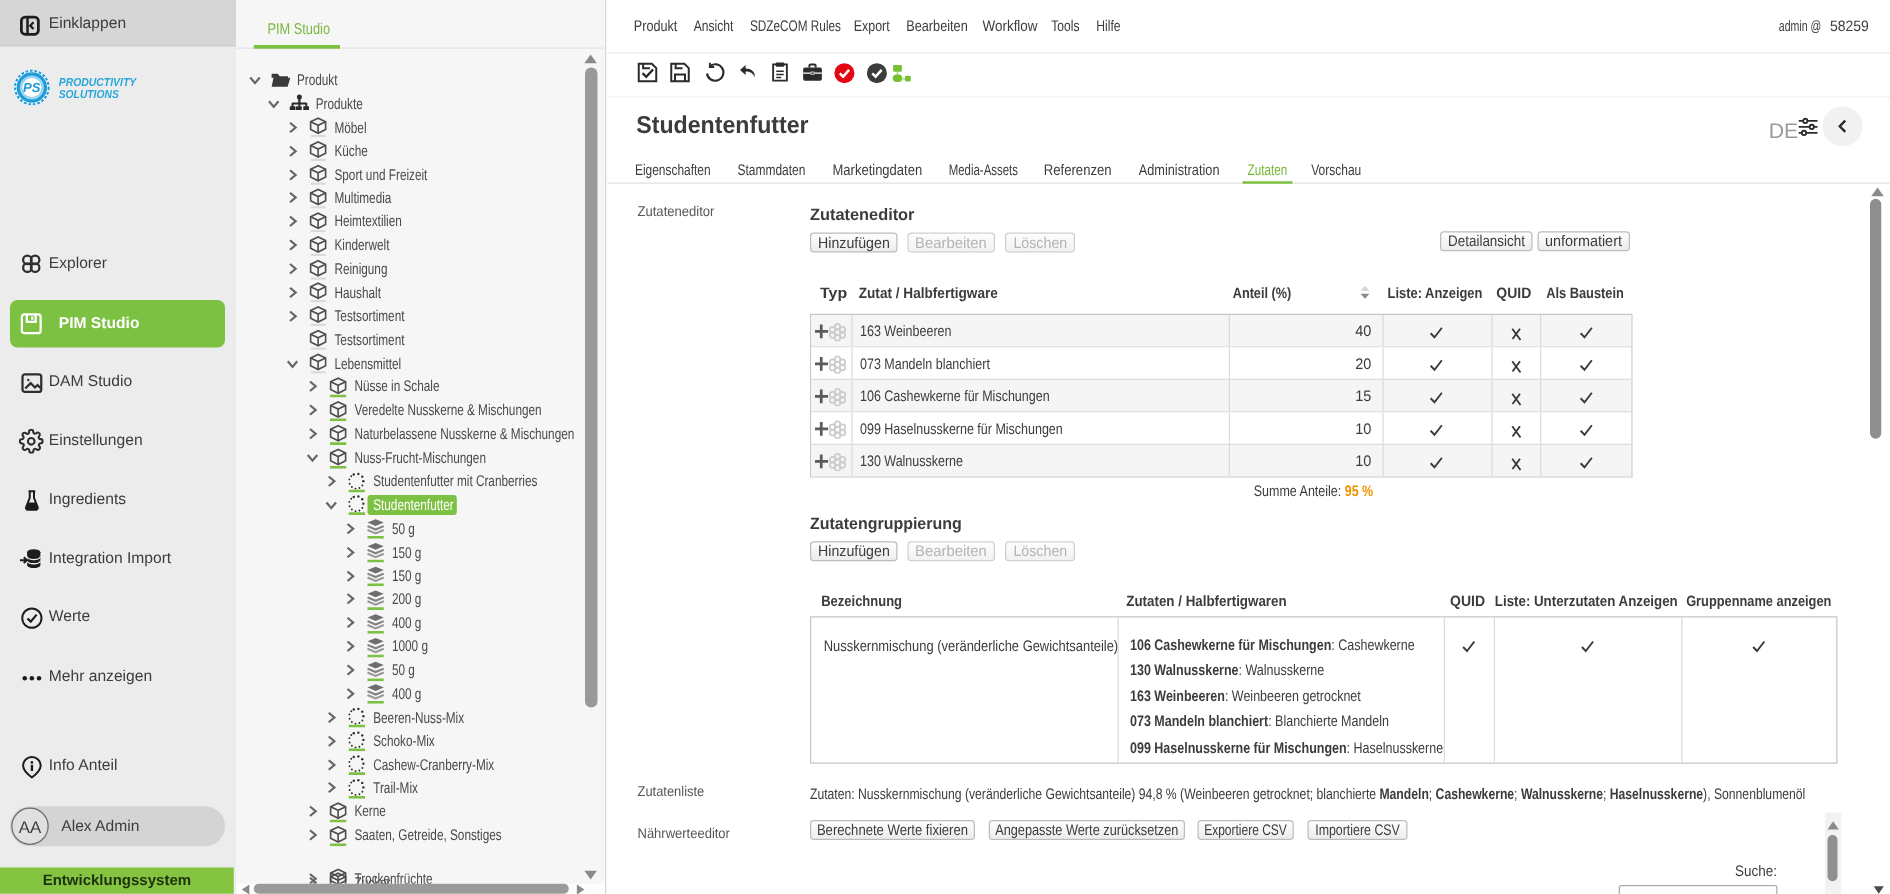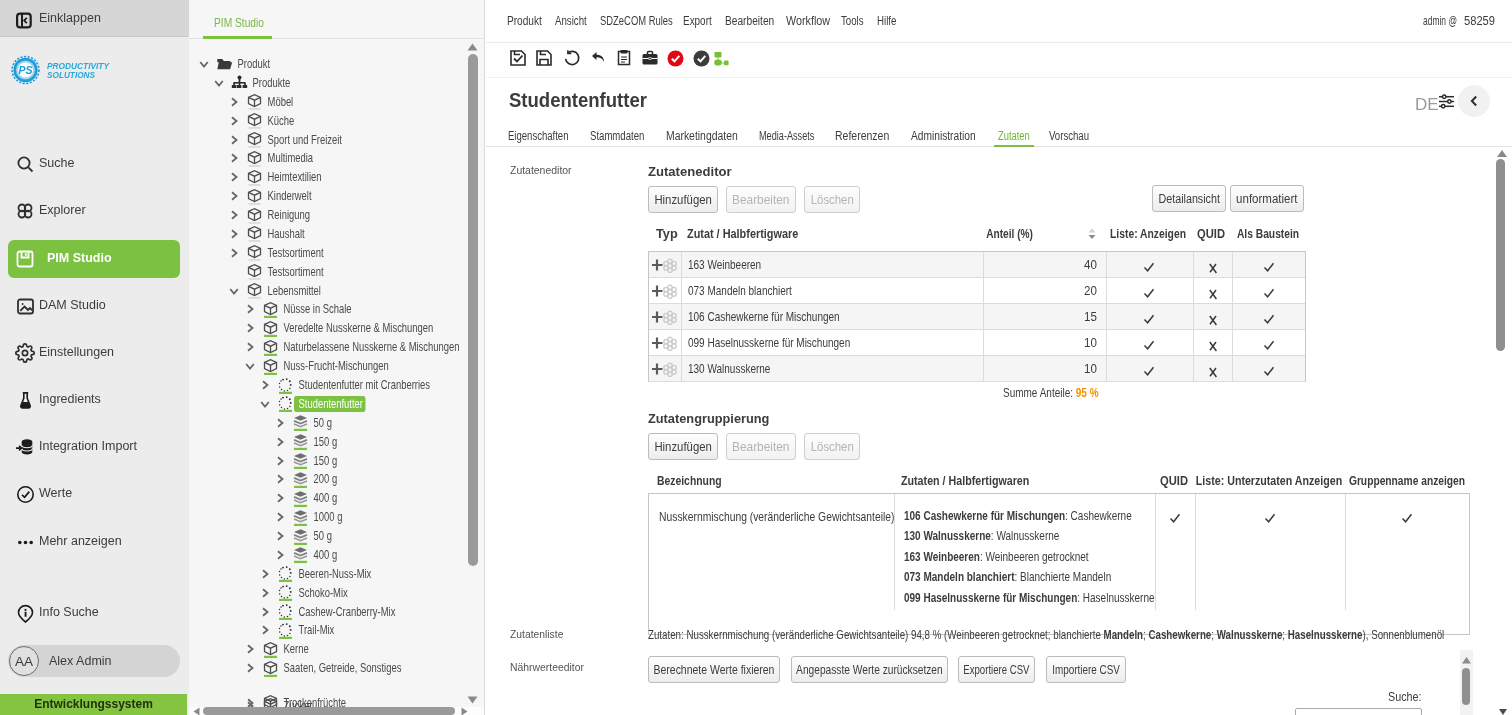--- a/index.html
+++ b/index.html
@@ -9,21 +9,21 @@
 .sideitem .ic{position:absolute;left:15px;top:9px;width:20px;height:20px;display:flex;align-items:center;justify-content:center}
 .sideitem .lb{position:absolute;left:39px;top:11px;font-size:12.5px;color:#3c3c3b;white-space:nowrap}
 #tree{position:absolute;left:189px;top:0;width:296px;height:715px;background:#f6f6f6;border-right:1px solid #d9d9d9}
 .trow{position:absolute;height:19px;display:flex;align-items:center;white-space:nowrap}
 .trow .cap{width:10px;height:10px;margin-right:7px;flex:none}
 .trow .tic{width:17px;height:17px;margin-right:0px;flex:none}
 .trow svg{display:block}
 .trow .tx{font-size:12.4px;color:#4a4a4a;padding:1px 3px 1px 6px;display:inline-block;transform:scaleX(0.76);transform-origin:0 50%;white-space:nowrap}
 .sel{background:#7dc142;border-radius:3px;color:#fff !important}
 #main{position:absolute;left:486px;top:0;width:1026px;height:715px;background:#fff}
-.btn{position:absolute;height:27px;border:1px solid #bcbcbc;border-radius:3px;background:linear-gradient(#fefefe,#ececec);display:flex;align-items:center;justify-content:center;overflow:hidden}
+.btn{position:absolute;height:16px;border:1px solid #bcbcbc;border-radius:3px;background:linear-gradient(#fefefe,#ececec);display:flex;align-items:center;justify-content:center;overflow:hidden}
 .btn span{font-size:12.3px;color:#3c3c3b;white-space:nowrap;display:inline-block}
 .btn.dis span{color:#b4b4b4}
 .btn.dis{border-color:#cfcfcf;background:linear-gradient(#fdfdfd,#f2f2f2)}
 </style></head>
 <body>
 <div id="sidebar">
 <div id="collapse">
 <span style="position:absolute;left:16px;top:12px"><svg width="16" height="17" viewBox="0 0 16 17">
           <rect x="1.1" y="1.6" width="13.6" height="13.8" rx="3" fill="none" stroke="#1d1d1b" stroke-width="2.2"></rect>
           <line x1="6" y1="1.6" x2="6" y2="15.4" stroke="#1d1d1b" stroke-width="2"></line>
@@ -34,29 +34,20 @@
 <div style="position:absolute;left:11px;top:55px">
 <svg width="170" height="31" viewBox="0 0 170 31">
 <circle cx="14.5" cy="15" r="13.4" fill="#ffffff" stroke="#1f9cd8" stroke-width="1.6" stroke-dasharray="2.2,1.4"></circle>
 <circle cx="14.5" cy="15" r="12.2" fill="#1f9cd8"></circle>
 <circle cx="14.5" cy="15" r="9.6" fill="#9bd5f0"></circle>
 <circle cx="14.5" cy="15" r="7.6" fill="#ffffff"></circle>
 <text x="14.5" y="18.8" font-size="10.5" font-weight="bold" font-style="italic" fill="#1f9cd8" text-anchor="middle" font-family="Liberation Sans">PS</text>
 <text x="36" y="14" font-size="9.2" font-weight="bold" font-style="italic" fill="#29a8dc" font-family="Liberation Sans" textLength="62" lengthAdjust="spacingAndGlyphs">PRODUCTIVITY</text>
 <text x="36" y="23" font-size="9.2" font-weight="bold" font-style="italic" fill="#29a8dc" font-family="Liberation Sans" textLength="48" lengthAdjust="spacingAndGlyphs">SOLUTIONS</text>
 </svg></div>
-<div class="sideitem" style="top:145px">
-      <span class="ic">
-        <svg width="19" height="19" viewBox="0 0 19 19" fill="none" stroke="#2e2e2e" stroke-width="1.8">
-          <circle cx="8" cy="8" r="5.6"></circle>
-          <line x1="12.3" y1="12.3" x2="16.5" y2="16.5"></line>
-        </svg>
-      </span>
-      <span class="lb">Suche</span>
-    </div>
 <div class="sideitem" style="top:192px">
       <span class="ic">
         <svg width="20" height="20" viewBox="0 0 20 20" fill="none" stroke="#2e2e2e" stroke-width="1.8">
           <circle cx="6.9" cy="6.9" r="3.4"></circle>
           <circle cx="13.1" cy="6.9" r="3.4"></circle>
           <circle cx="6.9" cy="13.1" r="3.4"></circle>
           <circle cx="13.1" cy="13.1" r="3.4"></circle>
         </svg>
       </span>
       <span class="lb">Explorer</span>
@@ -121,21 +112,21 @@
       <span class="lb">Mehr anzeigen</span>
     </div>
 <div class="sideitem" style="top:594px">
       <span class="ic">
         <svg width="19" height="19" viewBox="0 0 19 19">
           <path d="M9.5 1.6 A7 7 0 0 1 16.5 8.6 C16.5 12.6 9.5 18 9.5 18 C9.5 18 2.5 12.6 2.5 8.6 A7 7 0 0 1 9.5 1.6 Z" fill="none" stroke="#1c1c1c" stroke-width="1.6"></path>
           <circle cx="9.5" cy="5.9" r="1.05" fill="#1c1c1c"></circle>
           <rect x="8.6" y="7.8" width="1.9" height="5" fill="#1c1c1c"></rect>
         </svg>
       </span>
-      <span class="lb">Info Suche</span>
+      <span class="lb">Info Anteil</span>
     </div>
 <div style="position:absolute;left:8px;top:240px;width:172px;height:38px;background:#7dc142;border-radius:6px">
 <span style="position:absolute;left:7px;top:9px"><svg width="20" height="20" viewBox="0 0 20 20" fill="none" stroke="#ffffff" stroke-width="1.8">
           <rect x="2.5" y="2.5" width="15" height="15" rx="2"></rect>
           <path d="M6.5 2.5 V8.5 H13.5 V2.5"></path>
           <line x1="10.8" y1="4.2" x2="10.8" y2="6.8"></line>
         </svg></span>
 <span style="position:absolute;left:39px;top:11px;font-size:12.5px;font-weight:bold;color:#fff">PIM Studio</span>
     </div>
 <div style="position:absolute;left:8px;top:645px;width:172px;height:32px;background:#d4d4d4;border-radius:16px">
@@ -1038,21 +1029,21 @@
       <span style="transform:scaleX(0.965)">Bearbeiten</span>
     </div>
 <div class="btn dis" style="left:318px;top:433px;width:56px">
       <span style="transform:scaleX(0.926)">Löschen</span>
     </div>
 <span style="position:absolute;left:171px;top:474px;font-size:12px;font-weight:bold;color:#3c3c3b;white-space:nowrap;display:inline-block;transform:scaleX(0.865);transform-origin:0 50%;">Bezeichnung</span>
 <span style="position:absolute;left:415px;top:474px;font-size:12px;font-weight:bold;color:#3c3c3b;white-space:nowrap;display:inline-block;transform:scaleX(0.891);transform-origin:0 50%;">Zutaten / Halbfertigwaren</span>
 <span style="position:absolute;left:688px;top:474px;font-size:12px;font-weight:bold;color:#3c3c3b;white-space:nowrap;display:inline-block;transform:translateX(-50%) scaleX(0.933);transform-origin:50% 50%;">QUID</span>
 <span style="position:absolute;left:783px;top:474px;font-size:12px;font-weight:bold;color:#3c3c3b;white-space:nowrap;display:inline-block;transform:translateX(-50%) scaleX(0.887);transform-origin:50% 50%;">Liste: Unterzutaten Anzeigen</span>
 <span style="position:absolute;left:921px;top:474px;font-size:12px;font-weight:bold;color:#3c3c3b;white-space:nowrap;display:inline-block;transform:translateX(-50%) scaleX(0.854);transform-origin:50% 50%;">Gruppenname anzeigen</span>
-<div style="position:absolute;left:162px;top:493px;width:822px;height:142px;border:1px solid #c6c6c6;background:#fff">
+<div style="position:absolute;left:162px;top:493px;width:822px;height:118px;border:1px solid #c6c6c6;background:#fff">
       <span style="position:absolute;left:245px;top:0;width:1px;height:116px;background:#dcdcdc"></span>
       <span style="position:absolute;left:506px;top:0;width:1px;height:116px;background:#dcdcdc"></span>
       <span style="position:absolute;left:546px;top:0;width:1px;height:116px;background:#dcdcdc"></span>
       <span style="position:absolute;left:696px;top:0;width:1px;height:116px;background:#dcdcdc"></span>
       <span style="position:absolute;left:10px;top:16px;font-size:12.2px;font-weight:normal;color:#3c3c3b;white-space:nowrap;display:inline-block;transform:scaleX(0.848);transform-origin:0 50%;">Nusskernmischung (veränderliche Gewichtsanteile)</span>
       <span style="position:absolute;left:255px;top:15.0px;font-size:12.2px;font-weight:normal;color:#3c3c3b;white-space:nowrap;display:inline-block;transform:scaleX(0.820);transform-origin:0 50%;"><b>106 Cashewkerne für Mischungen</b>: Cashewkerne</span>
       <span style="position:absolute;left:255px;top:35.4px;font-size:12.2px;font-weight:normal;color:#3c3c3b;white-space:nowrap;display:inline-block;transform:scaleX(0.820);transform-origin:0 50%;"><b>130 Walnusskerne</b>: Walnusskerne</span>
       <span style="position:absolute;left:255px;top:55.8px;font-size:12.2px;font-weight:normal;color:#3c3c3b;white-space:nowrap;display:inline-block;transform:scaleX(0.820);transform-origin:0 50%;"><b>163 Weinbeeren</b>: Weinbeeren getrocknet</span>
       <span style="position:absolute;left:255px;top:76.19999999999999px;font-size:12.2px;font-weight:normal;color:#3c3c3b;white-space:nowrap;display:inline-block;transform:scaleX(0.820);transform-origin:0 50%;"><b>073 Mandeln blanchiert</b>: Blanchierte Mandeln</span>
       <span style="position:absolute;left:255px;top:96.6px;font-size:12.2px;font-weight:normal;color:#3c3c3b;white-space:nowrap;display:inline-block;transform:scaleX(0.820);transform-origin:0 50%;"><b>099 Haselnusskerne für Mischungen</b>: Haselnusskerne</span>

